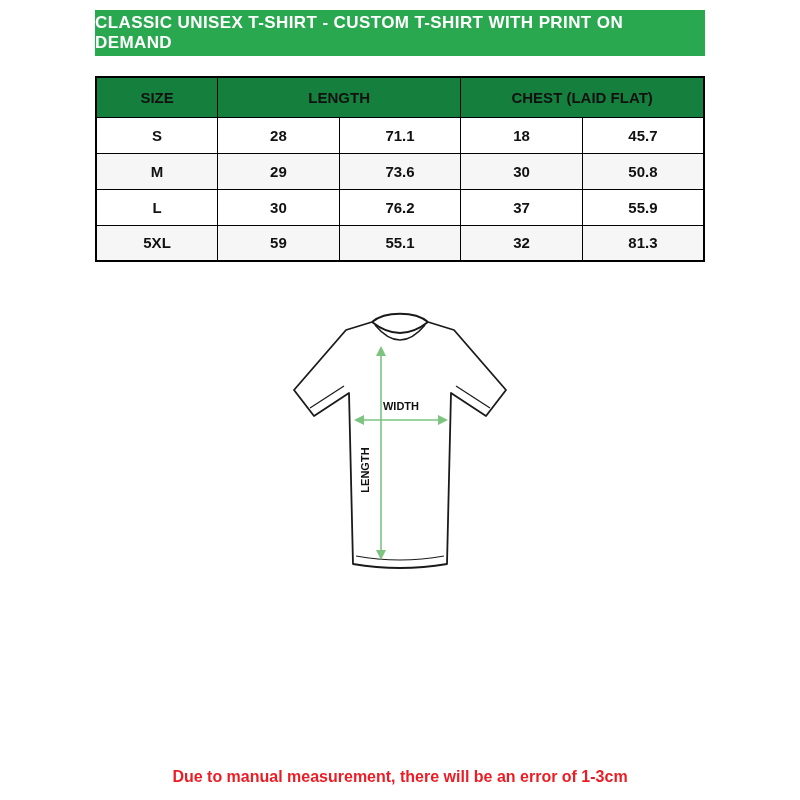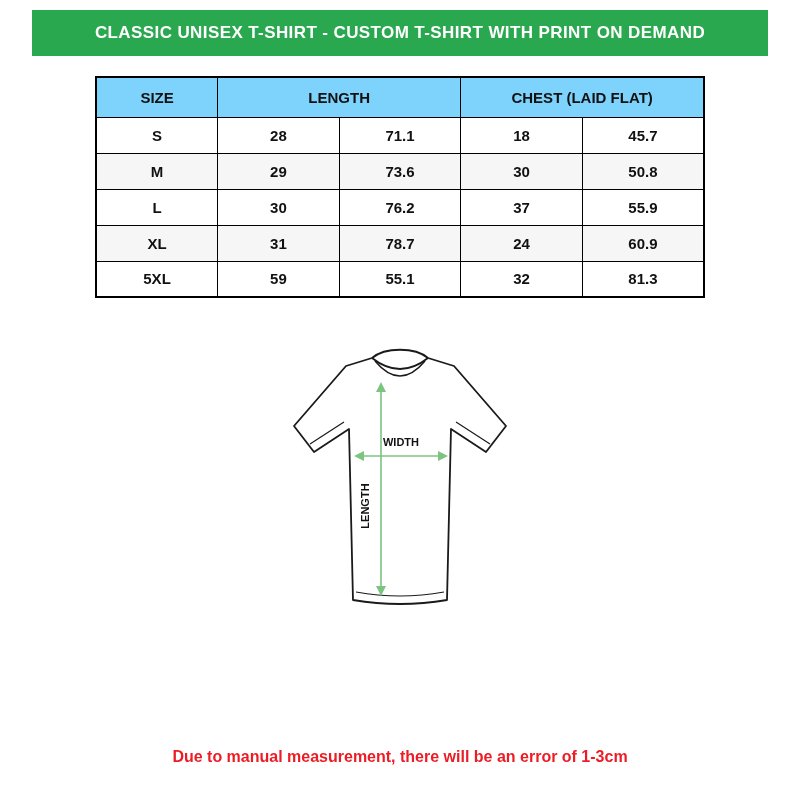--- a/index.html
+++ b/index.html
@@ -9,51 +9,51 @@
     font-family:"Liberation Sans", sans-serif;
     overflow:hidden;
   }
   .page {
     width:800px; height:800px;
     background:#ffffff;
     display:flex; flex-direction:column; align-items:center;
   }
   .banner {
     margin-top:10px;
-    width:736px; height:46px;
+    width:610px; height:46px;
     background:#2aa84f;
     color:#ffffff;
     display:flex; align-items:center; justify-content:center;
     font-weight:bold; font-size:17px; letter-spacing:.4px;
     text-transform:uppercase;
   }
   .size-table {
     margin-top:20px;
     width:610px;
     border-collapse:collapse;
     border:2px solid #000000;
     table-layout:fixed;
   }
   .size-table th, .size-table td {
     border:1px solid #000000;
     text-align:center;
     font-weight:bold;
     font-size:15px;
     color:#111111;
   }
-  .size-table th { height:40px; background:#7dd3fc; font-size:15px; }
+  .size-table th { height:40px; background:#15803d; font-size:15px; }
   .size-table td { height:36px; background:#ffffff; }
   .size-table tbody tr:nth-child(even) td { background:#f6f6f6; }
   .diagram {
     margin-top:36px;
     width:300px; height:300px;
   }
   .note {
     margin-top:auto;
-    margin-bottom:34px;
+    margin-bottom:14px;
     color:#ed1c24;
     font-weight:bold;
     font-size:16px;
     text-align:right;
   }
 </style>
 </head>
 <body>
 
 <div class="page">
@@ -93,27 +93,20 @@
         <td>50.8</td>
       </tr>
       <tr>
         <td>L</td>
         <td>30</td>
         <td>76.2</td>
         <td>37</td>
         <td>55.9</td>
       </tr>
       <tr>
-        <td>XL</td>
-        <td>31</td>
-        <td>78.7</td>
-        <td>24</td>
-        <td>60.9</td>
-      </tr>
-      <tr>
         <td>5XL</td>
         <td>59</td>
         <td>55.1</td>
         <td>32</td>
         <td>81.3</td>
       </tr>
     </tbody>
   </table>
 
   <div class="diagram">

